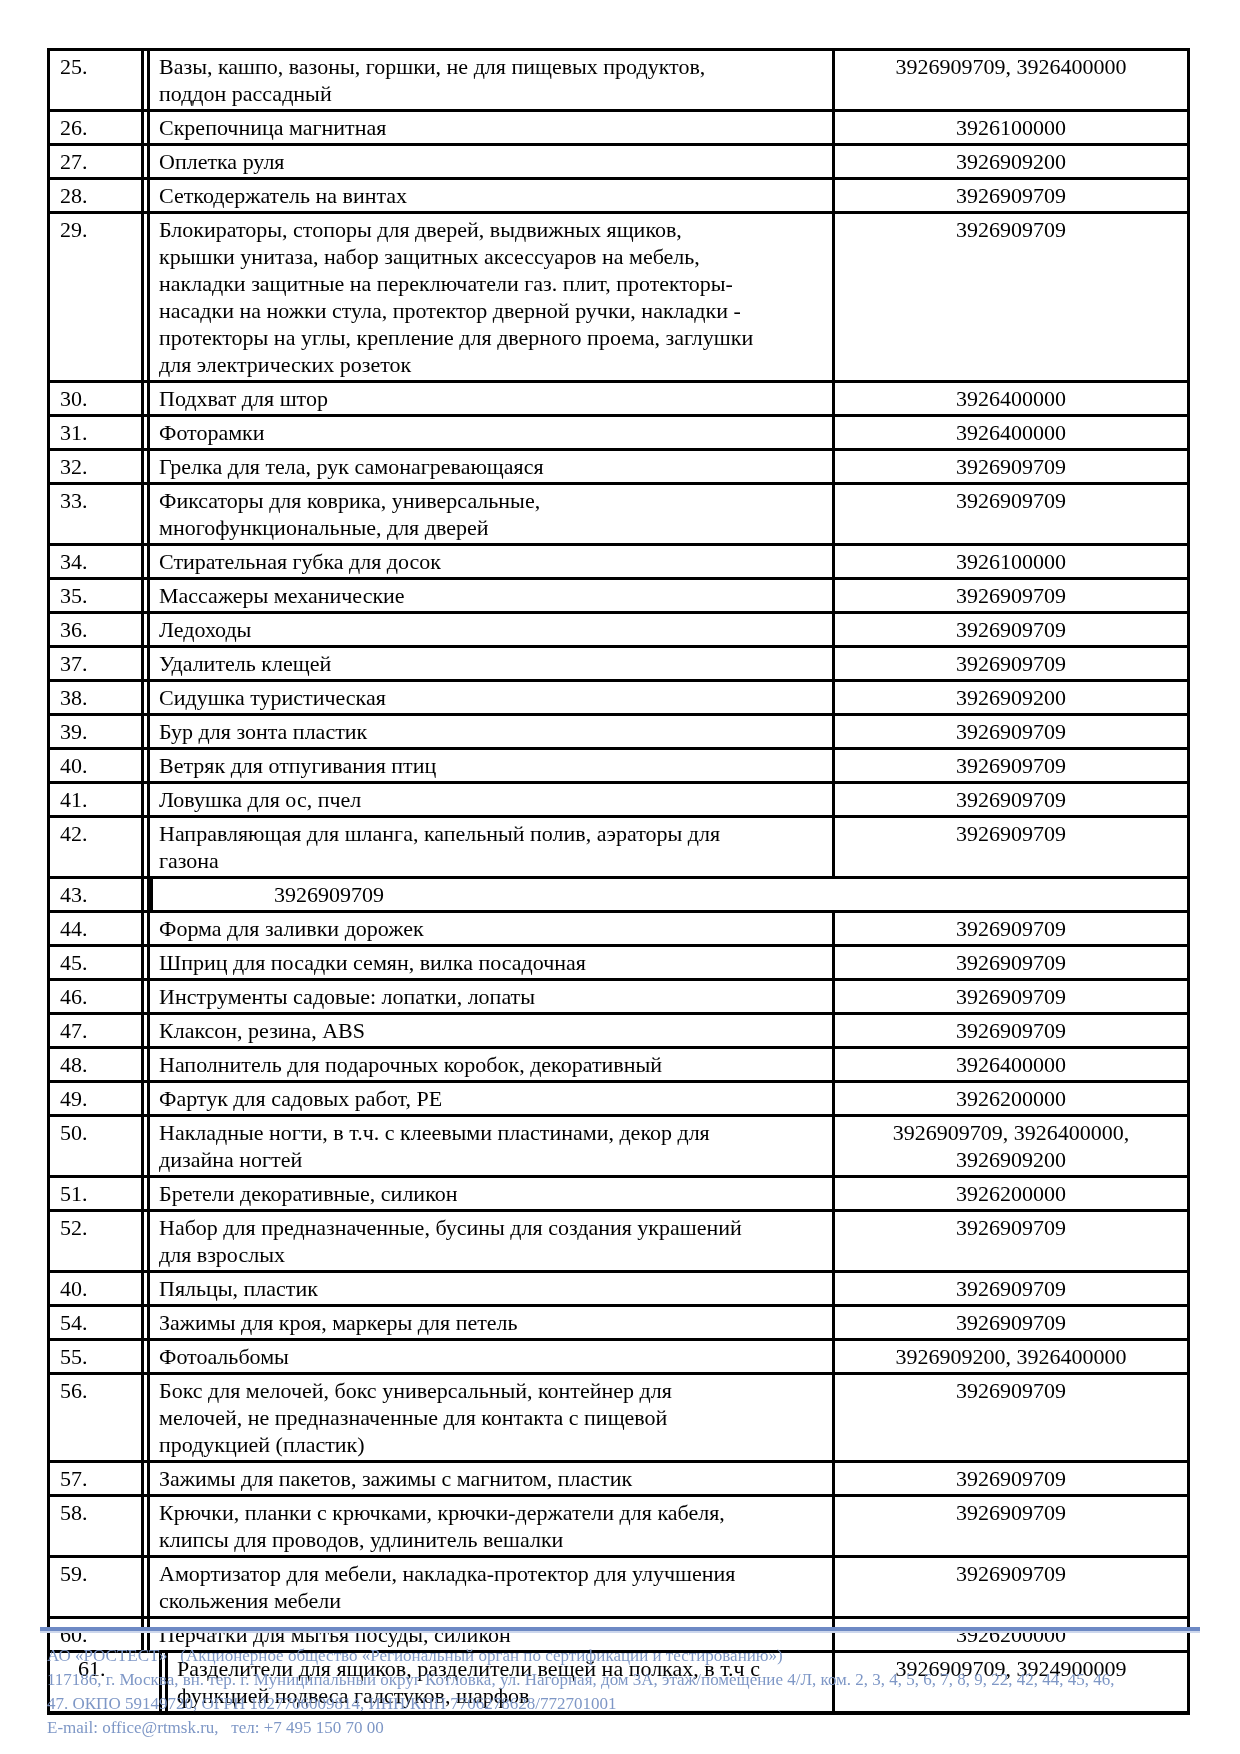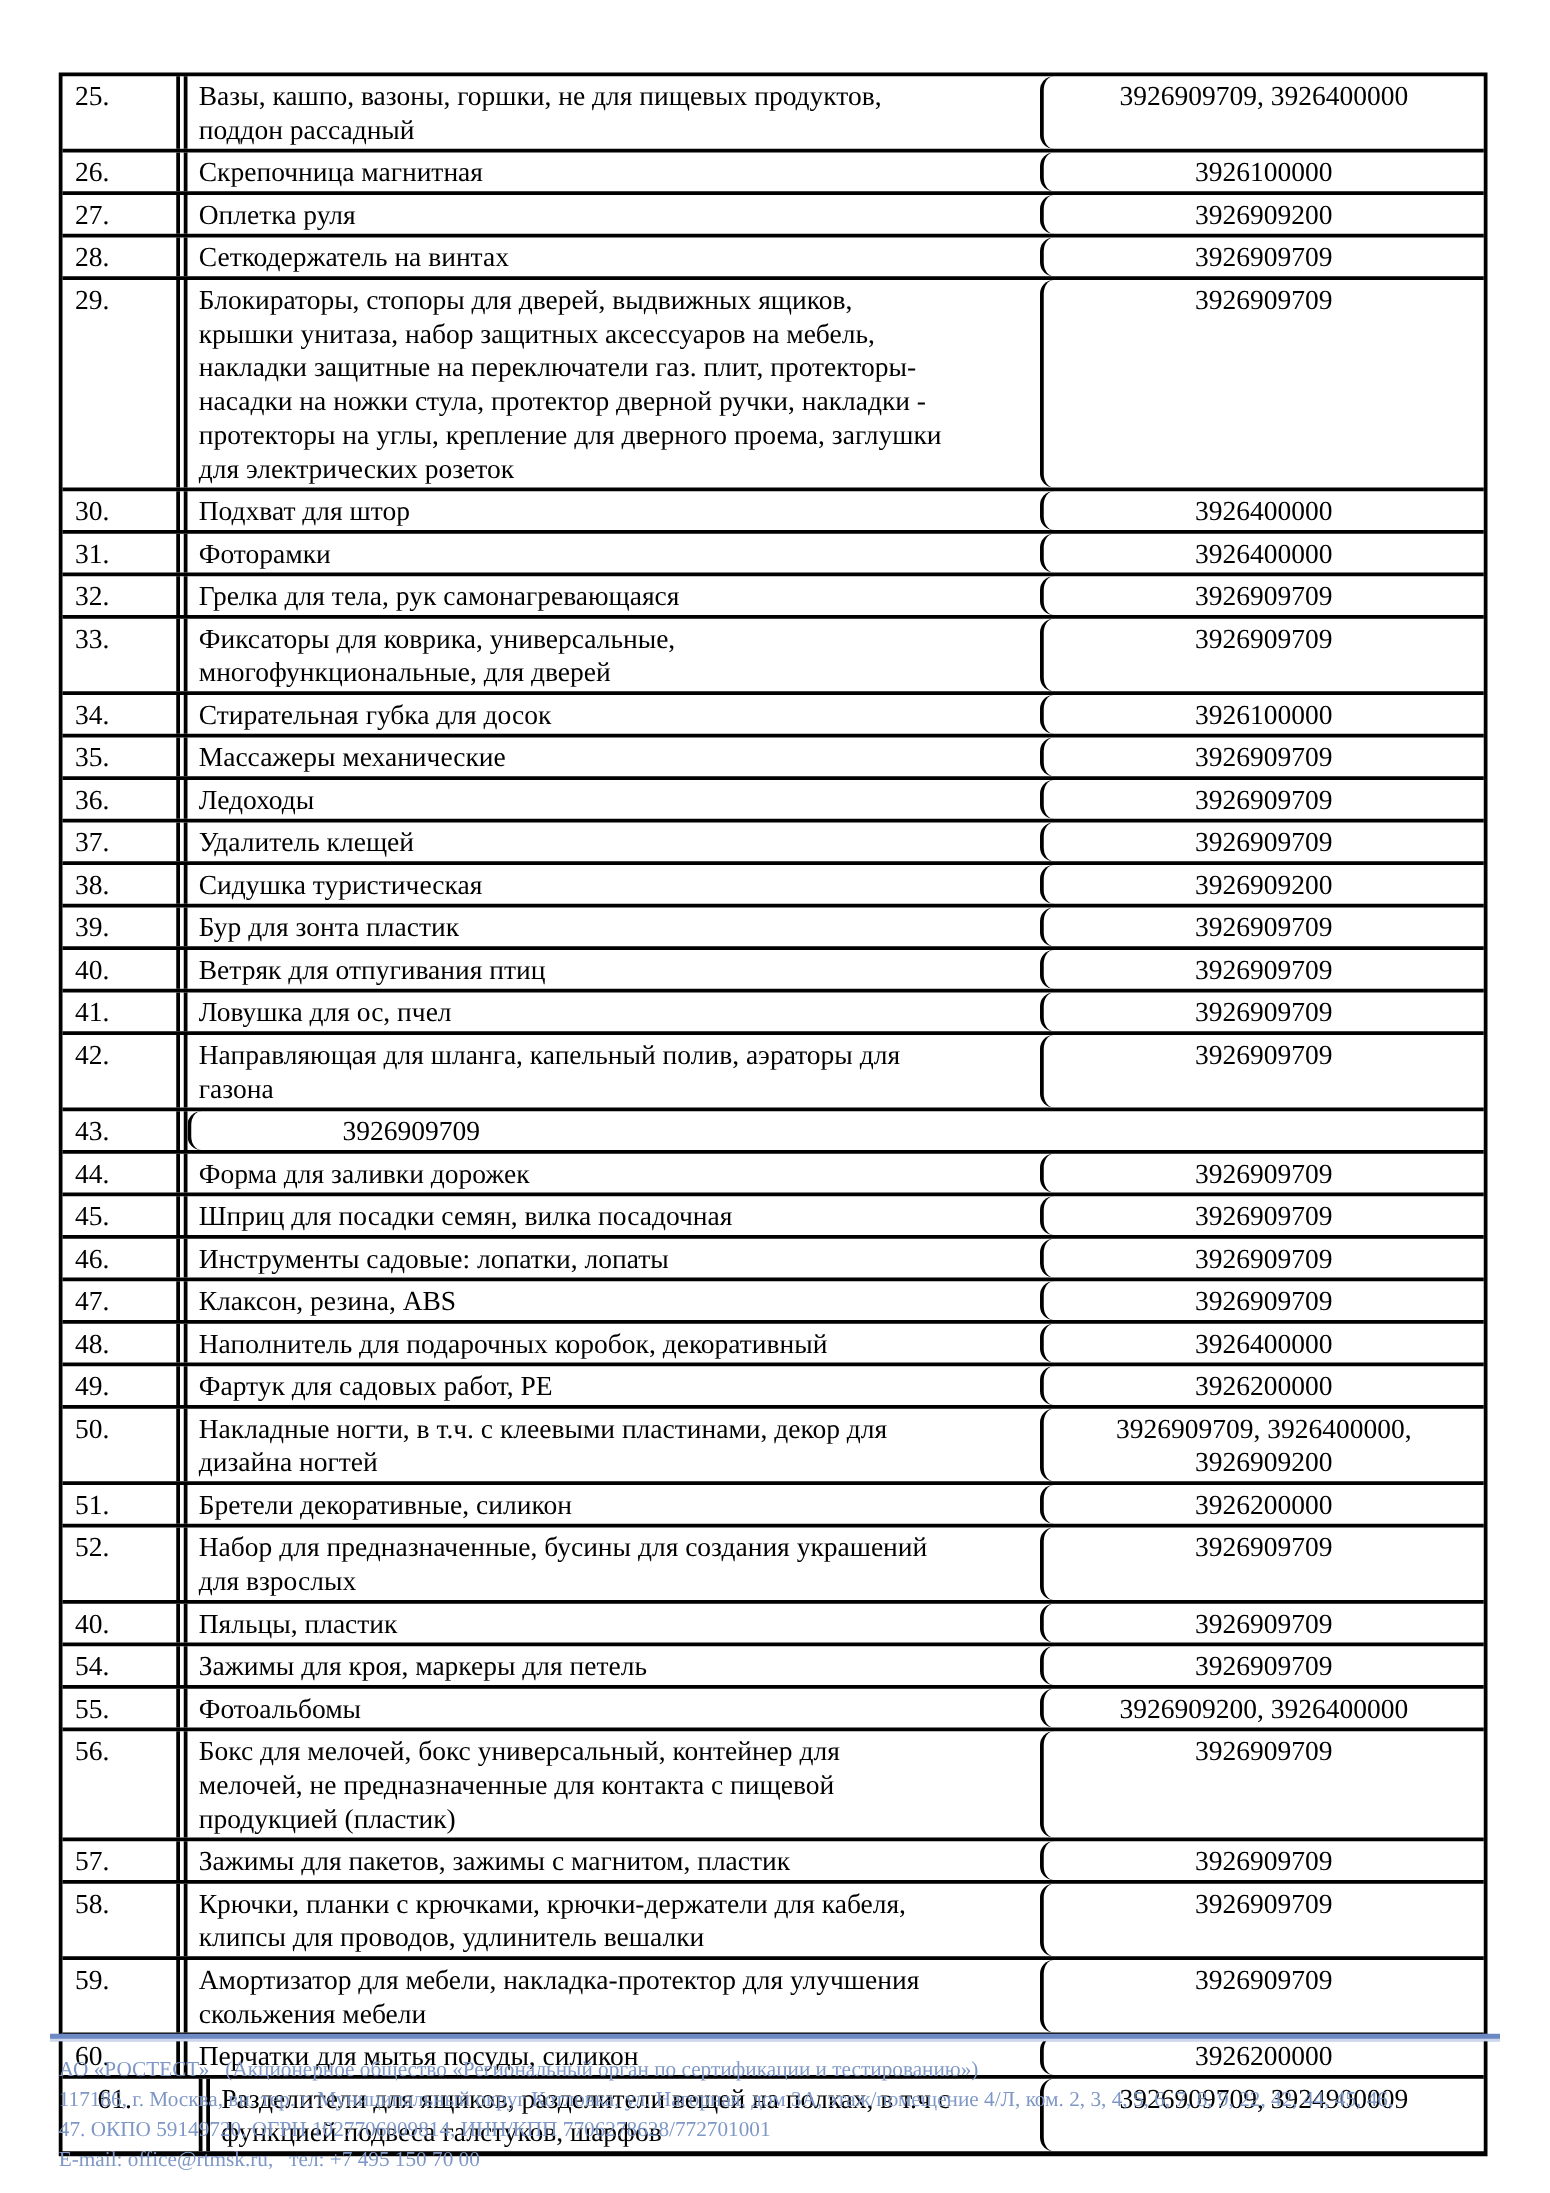--- a/index.html
+++ b/index.html
@@ -7,21 +7,21 @@
     width: 1240px; height: 1754px;
     font-family: "Liberation Serif", "DejaVu Serif", serif;
     color: #000;
     position: relative;
     overflow: hidden;
   }
   .page { position: absolute; inset: 0; background: #fff; }
 
   .doc-table {
     position: absolute;
-    left: 47px; top: 58px;
+    left: 47px; top: 48px;
     width: 1143px;
     border: 3px solid #000;
     border-bottom-width: 4px;
     box-sizing: border-box;
     background: #fff;
   }
   .row {
     display: flex;
     border-bottom: 3px solid #000;
     min-height: 31px;
@@ -43,21 +43,20 @@
   .cell.desc {
     flex: 1 1 auto;
     padding-left: 9px;
     padding-right: 6px;
   }
   .cell.codes {
     flex: none;
     width: 355px;
     border-left: 3px solid #000;
     text-align: center;
-    border-radius: 11px;
   }
 
   .footer {
     position: absolute;
     left: 40px; top: 1604px;
     width: 1160px;
     margin-top: 23px;
   }
   .footer-rule {
     height: 4px;

